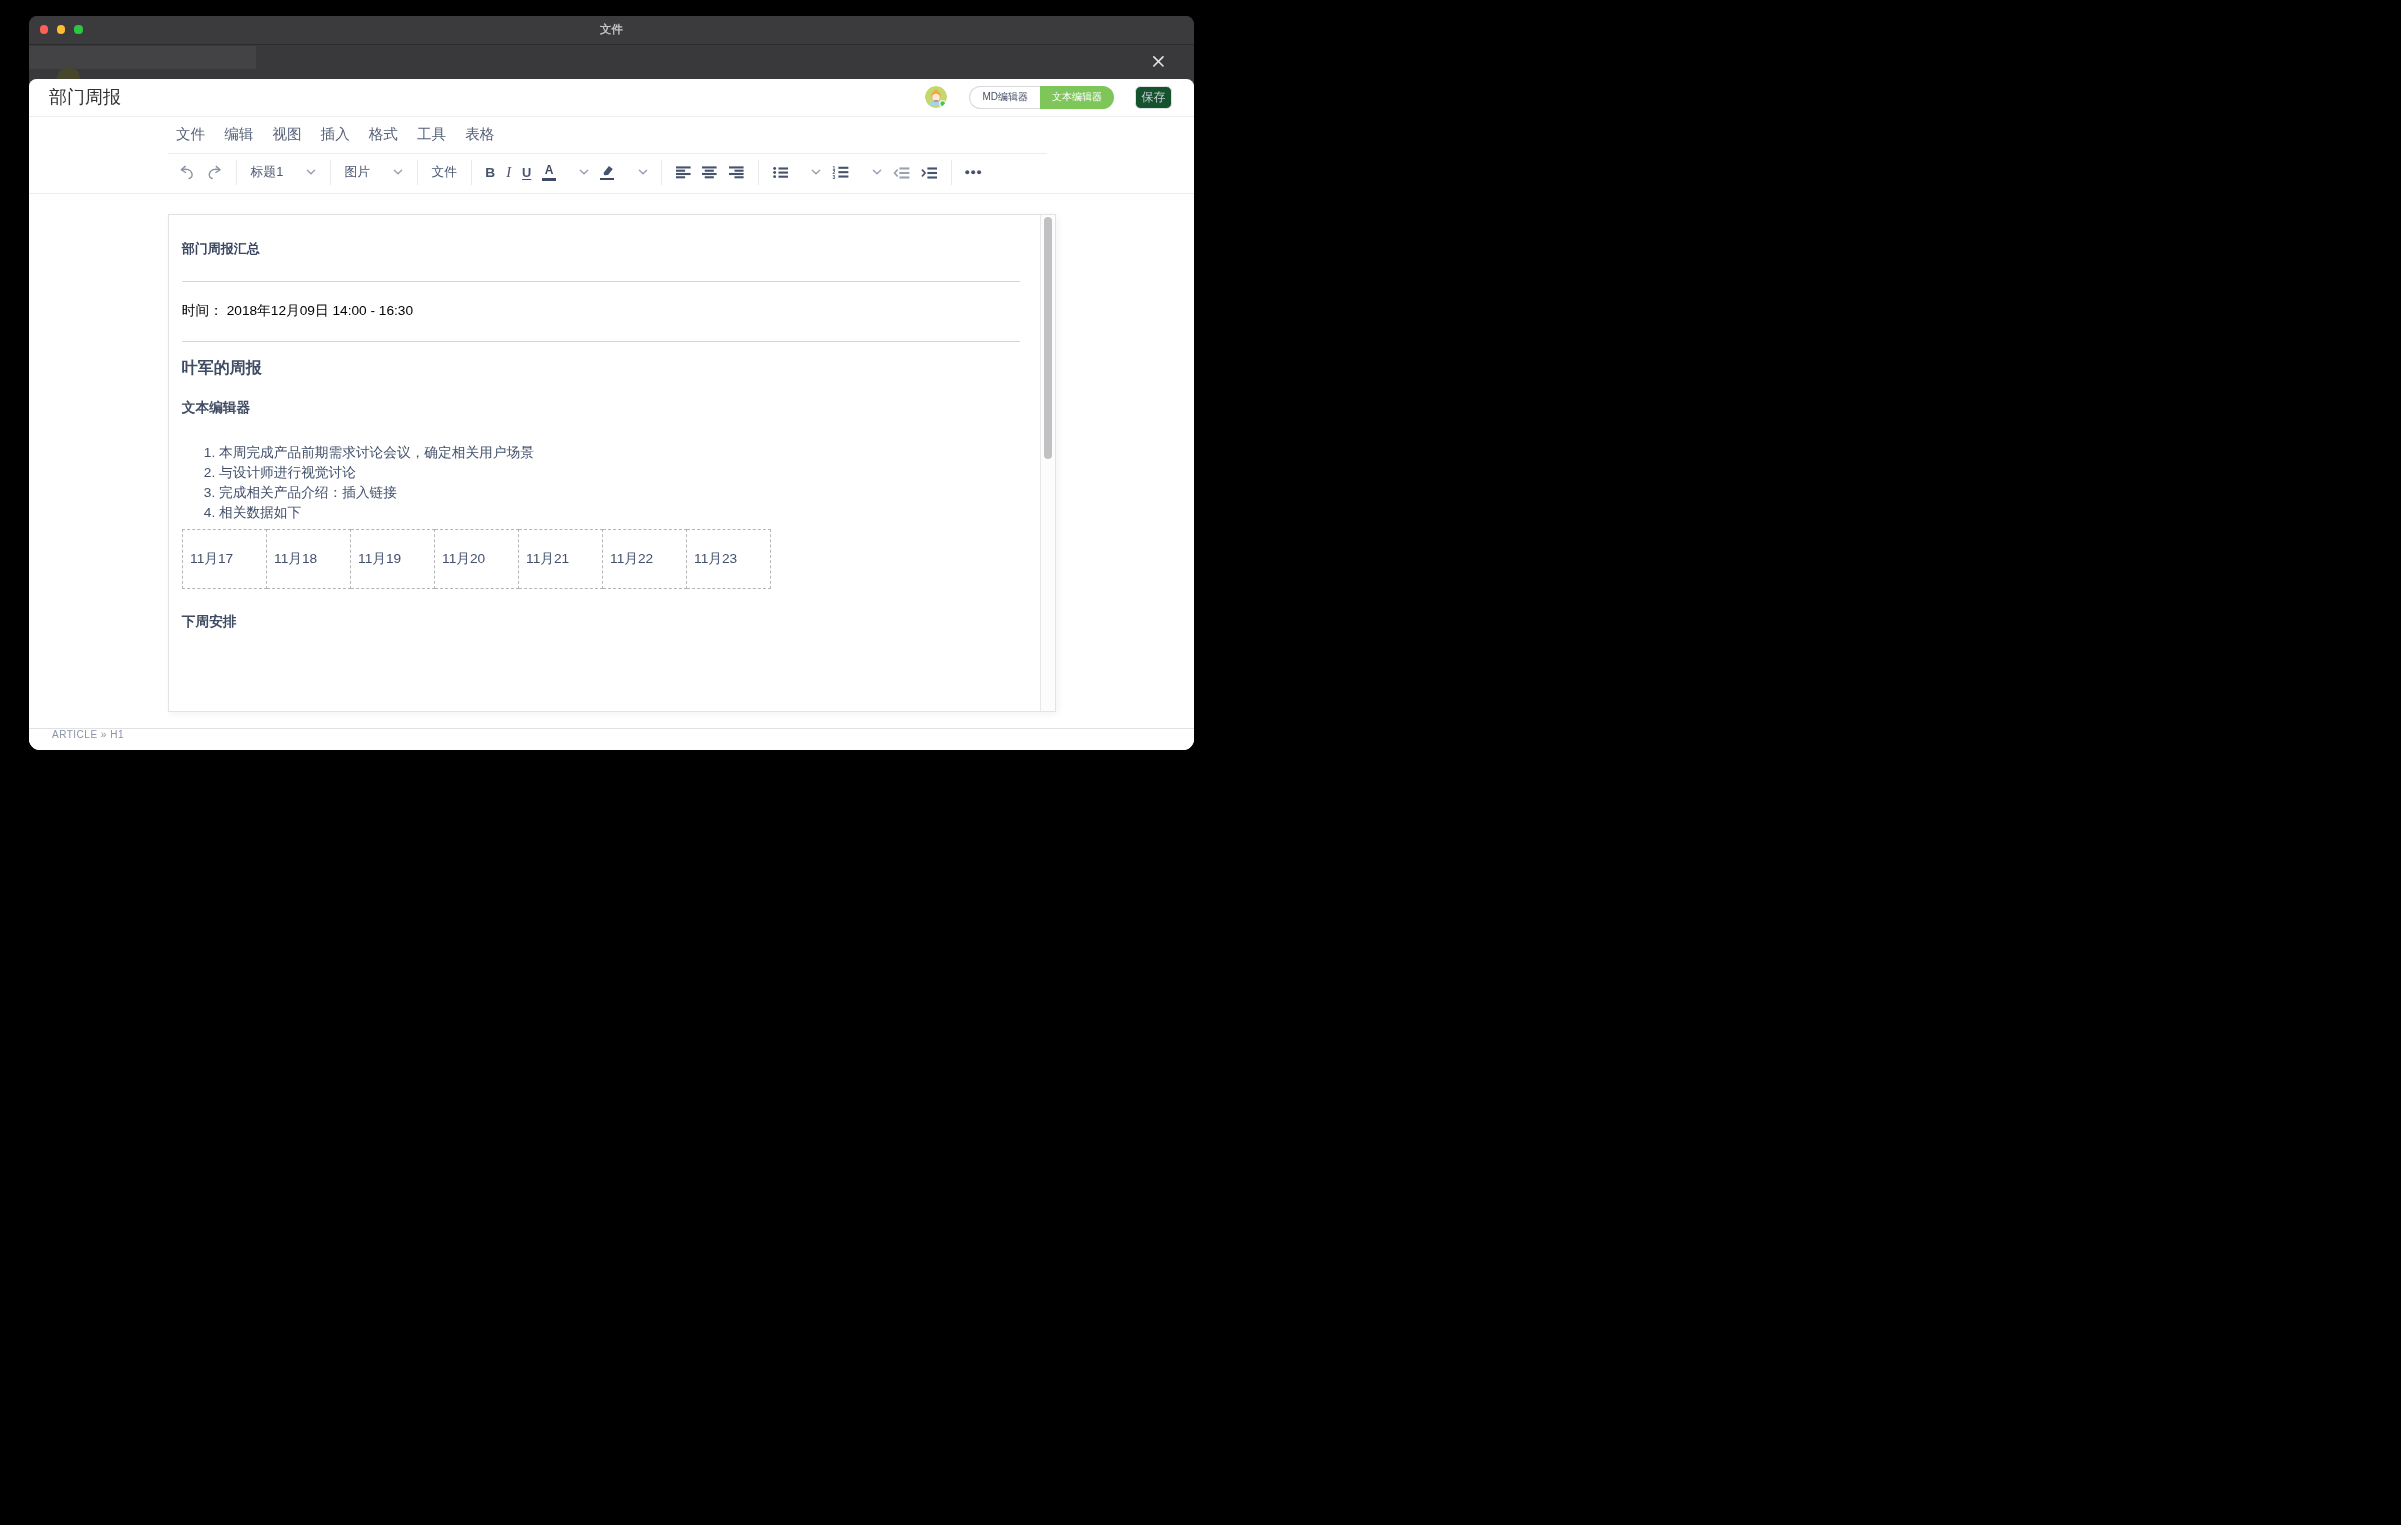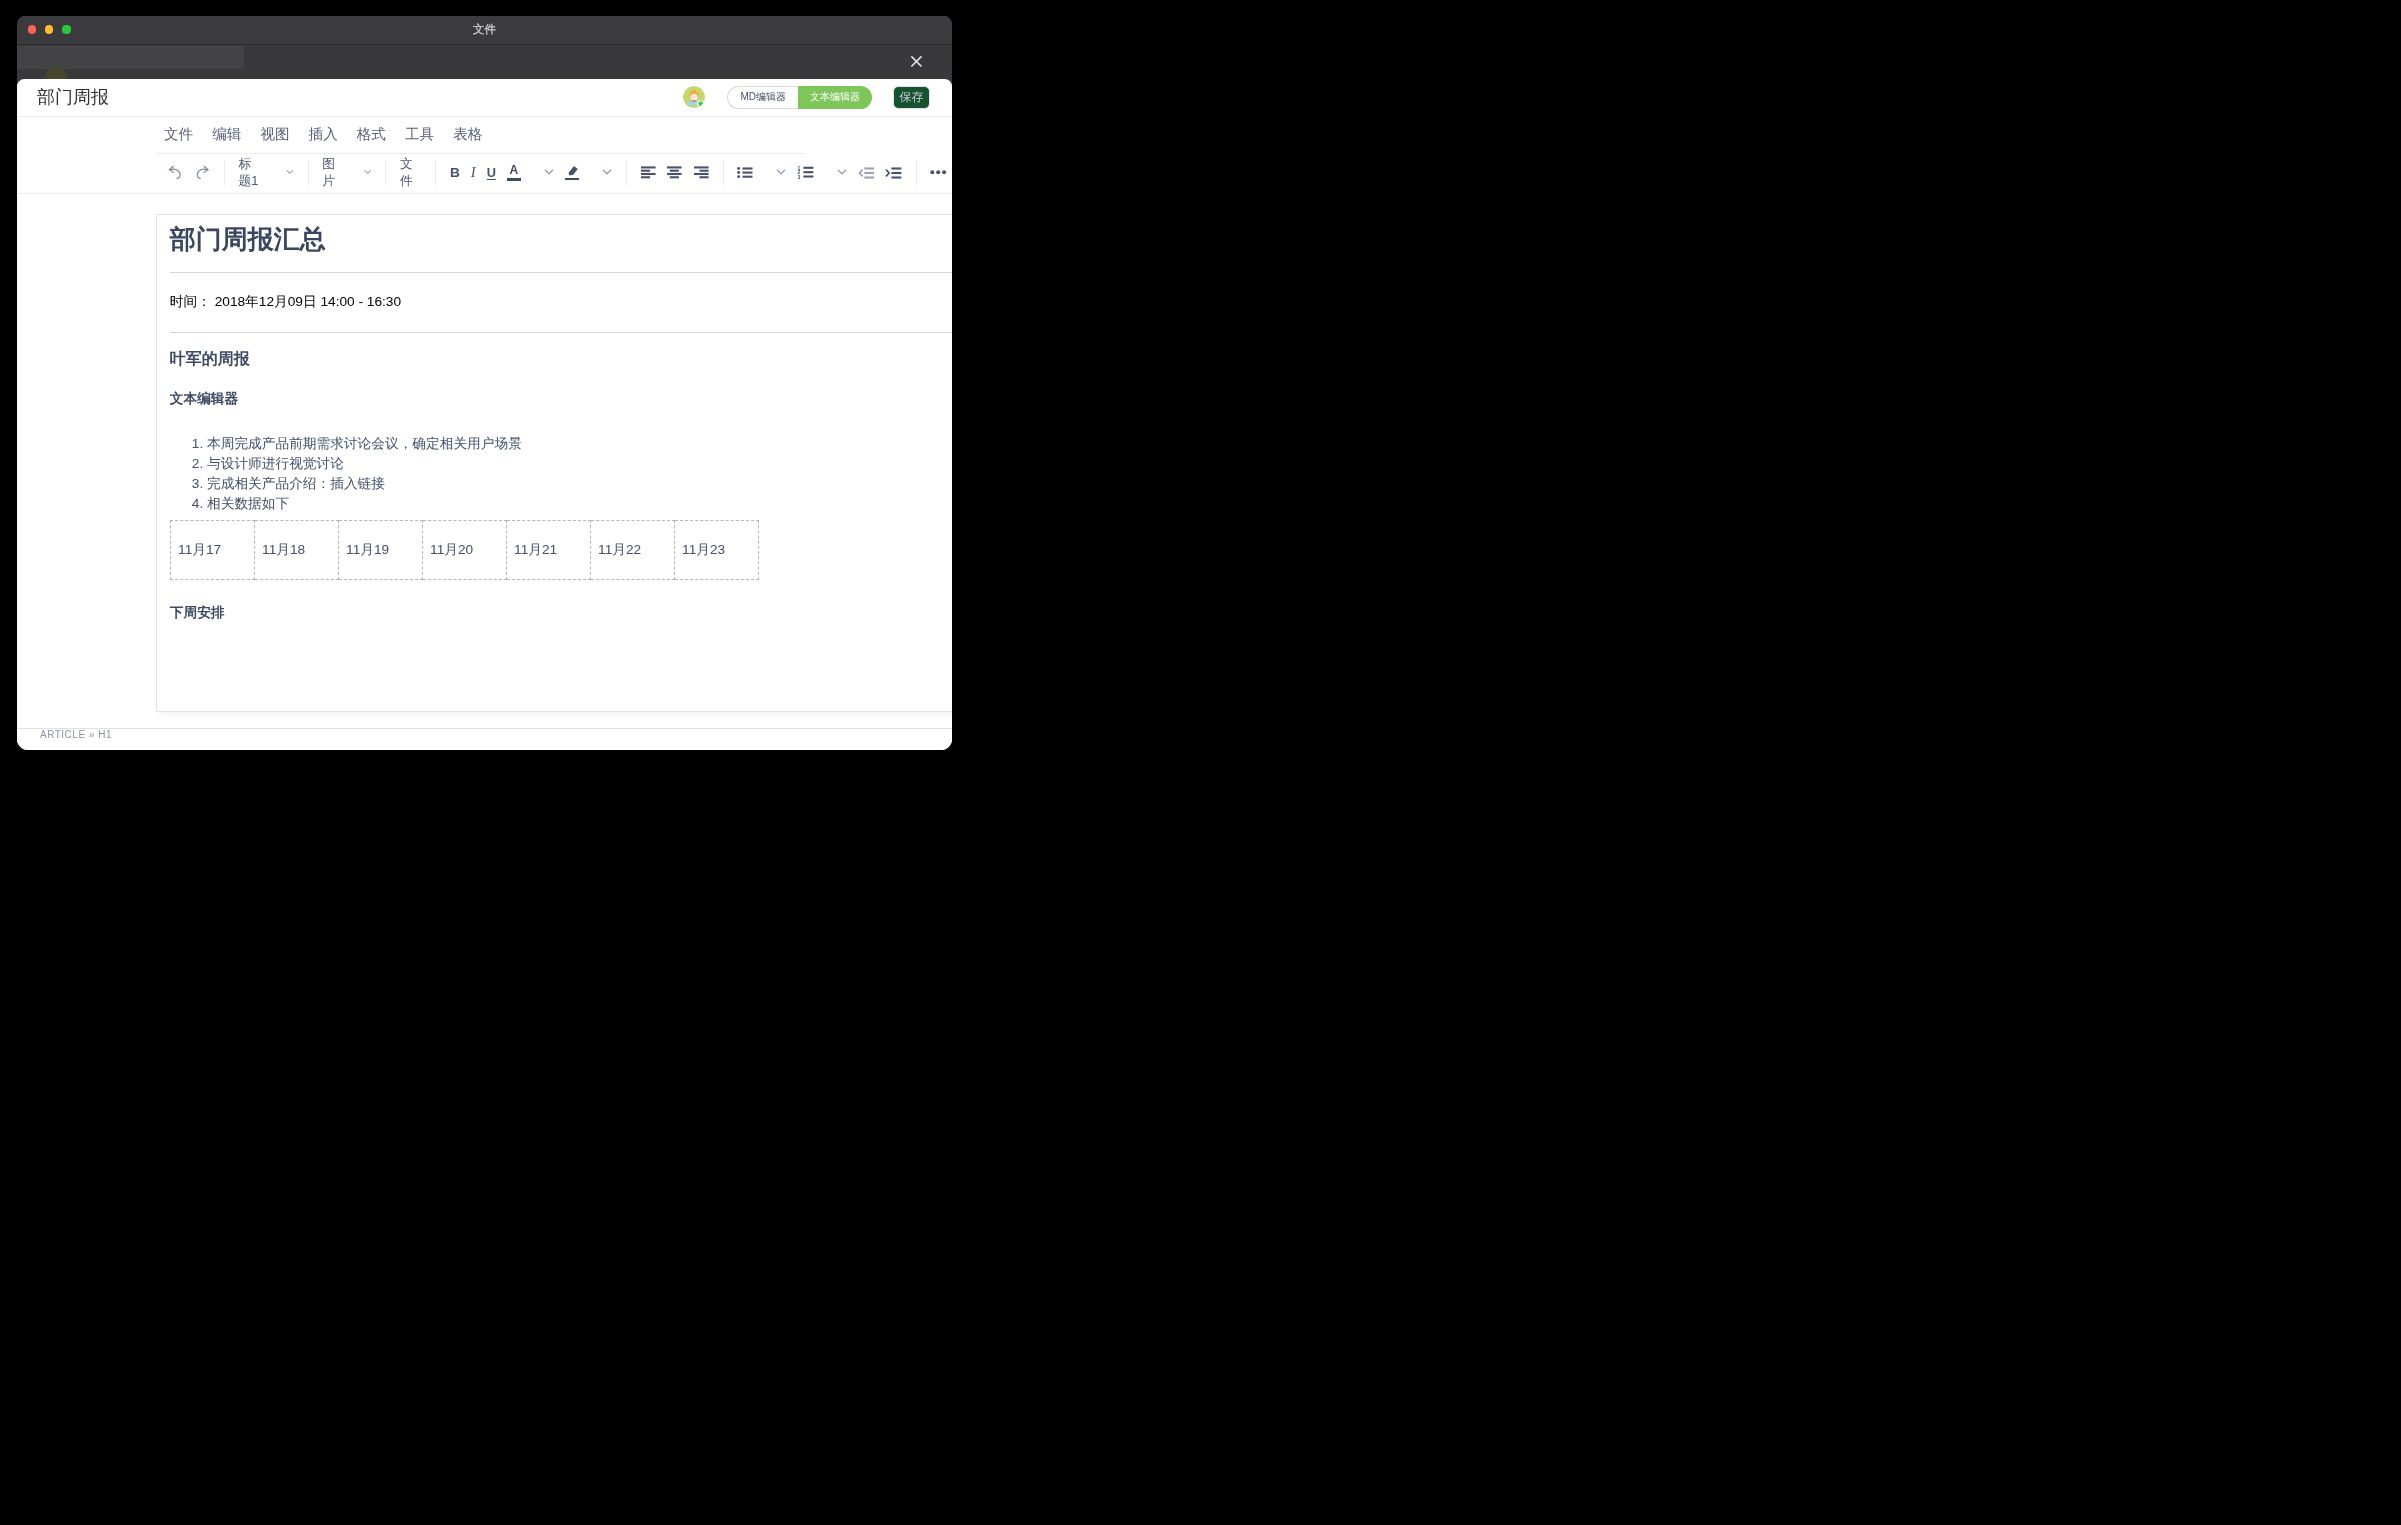--- a/index.html
+++ b/index.html
@@ -1,17 +1,17 @@
 <!DOCTYPE html>
 <html style="font-size:14.6px"><head>
 <meta charset="utf-8">
 <style>
   * { margin:0; padding:0; box-sizing:border-box; }
   html,body { width:1201px; height:763px; background:#000; font-family:"Liberation Sans","DejaVu Sans",sans-serif; }
-  .window { position:absolute; left:17px; top:15.5px; width:935px; height:734px; background:#39393b;
+  .window { position:absolute; left:29px; top:15.5px; width:1165px; height:734px; background:#39393b;
             border-radius:8.2px 8.2px 11px 11px; overflow:hidden; }
 
   
   .titlebar { position:relative; height:29px; background:#3b3b3d; border-bottom:0.9px solid #2c2c2e;
               display:flex; align-items:center; justify-content:center; }
   .titlebar-title { color:#c3c3c5; font-size:11.4px; font-weight:600; }
   .lights { position:absolute; left:11px; top:0; height:100%; display:flex; align-items:center; gap:9px; }
   .light { width:8.2px; height:8.2px; border-radius:50%; }
 
   
@@ -55,21 +55,21 @@
   .glyph-u { font-size:12.8px; font-weight:600; color:#47536d; text-decoration:underline; text-underline-offset:1.8px; }
   .stack { display:flex; flex-direction:column; align-items:center; }
   .glyph-a { font-size:12px; font-weight:700; color:#3f4b63; line-height:12px; }
   .color-bar { width:13.7px; height:2.7px; background:#3f4b63; margin-top:1.8px; }
 
   
   .canvas { position:relative; flex:1; background:#fff; overflow:hidden; }
   .page { position:absolute; left:139px; top:20px; width:888px; height:498px; background:#fff;
           border:0.9px solid #e3e3e4; box-shadow:1.8px 1.8px 7.3px rgba(0,0,0,.05); }
   .page-content { position:absolute; left:0; top:0; right:15.5px; bottom:0; padding:0 20px 0 12.8px; overflow:hidden; }
-  .page-content h1 { margin-top:12px; font-size:26px; line-height:25.5px; font-weight:700; color:#3a4660; }
+  .page-content h1 { margin-top:21px; font-size:13px; line-height:25.5px; font-weight:700; color:#3a4660; }
   .rule { border:none; border-top:0.9px solid #d6d6d8; margin-top:20px; }
   .rule2 { margin-top:21px; }
   .meta { margin-top:20px; font-size:13.7px; color:#000000; }
   .sec-h2 { margin-top:15.5px; font-size:16px; font-weight:700; color:#3f4b63; }
   .sec-h3 { font-size:13.7px; font-weight:700; color:#3f4b63; }
   .h3-week { margin-top:20px; }
   .h3-next { margin-top:24px; }
   .olist { margin-top:26.5px; padding-left:22px; font-size:13.7px; color:#42506b; }
   .li { display:flex; line-height:20px; }
   .num { white-space:pre; }

